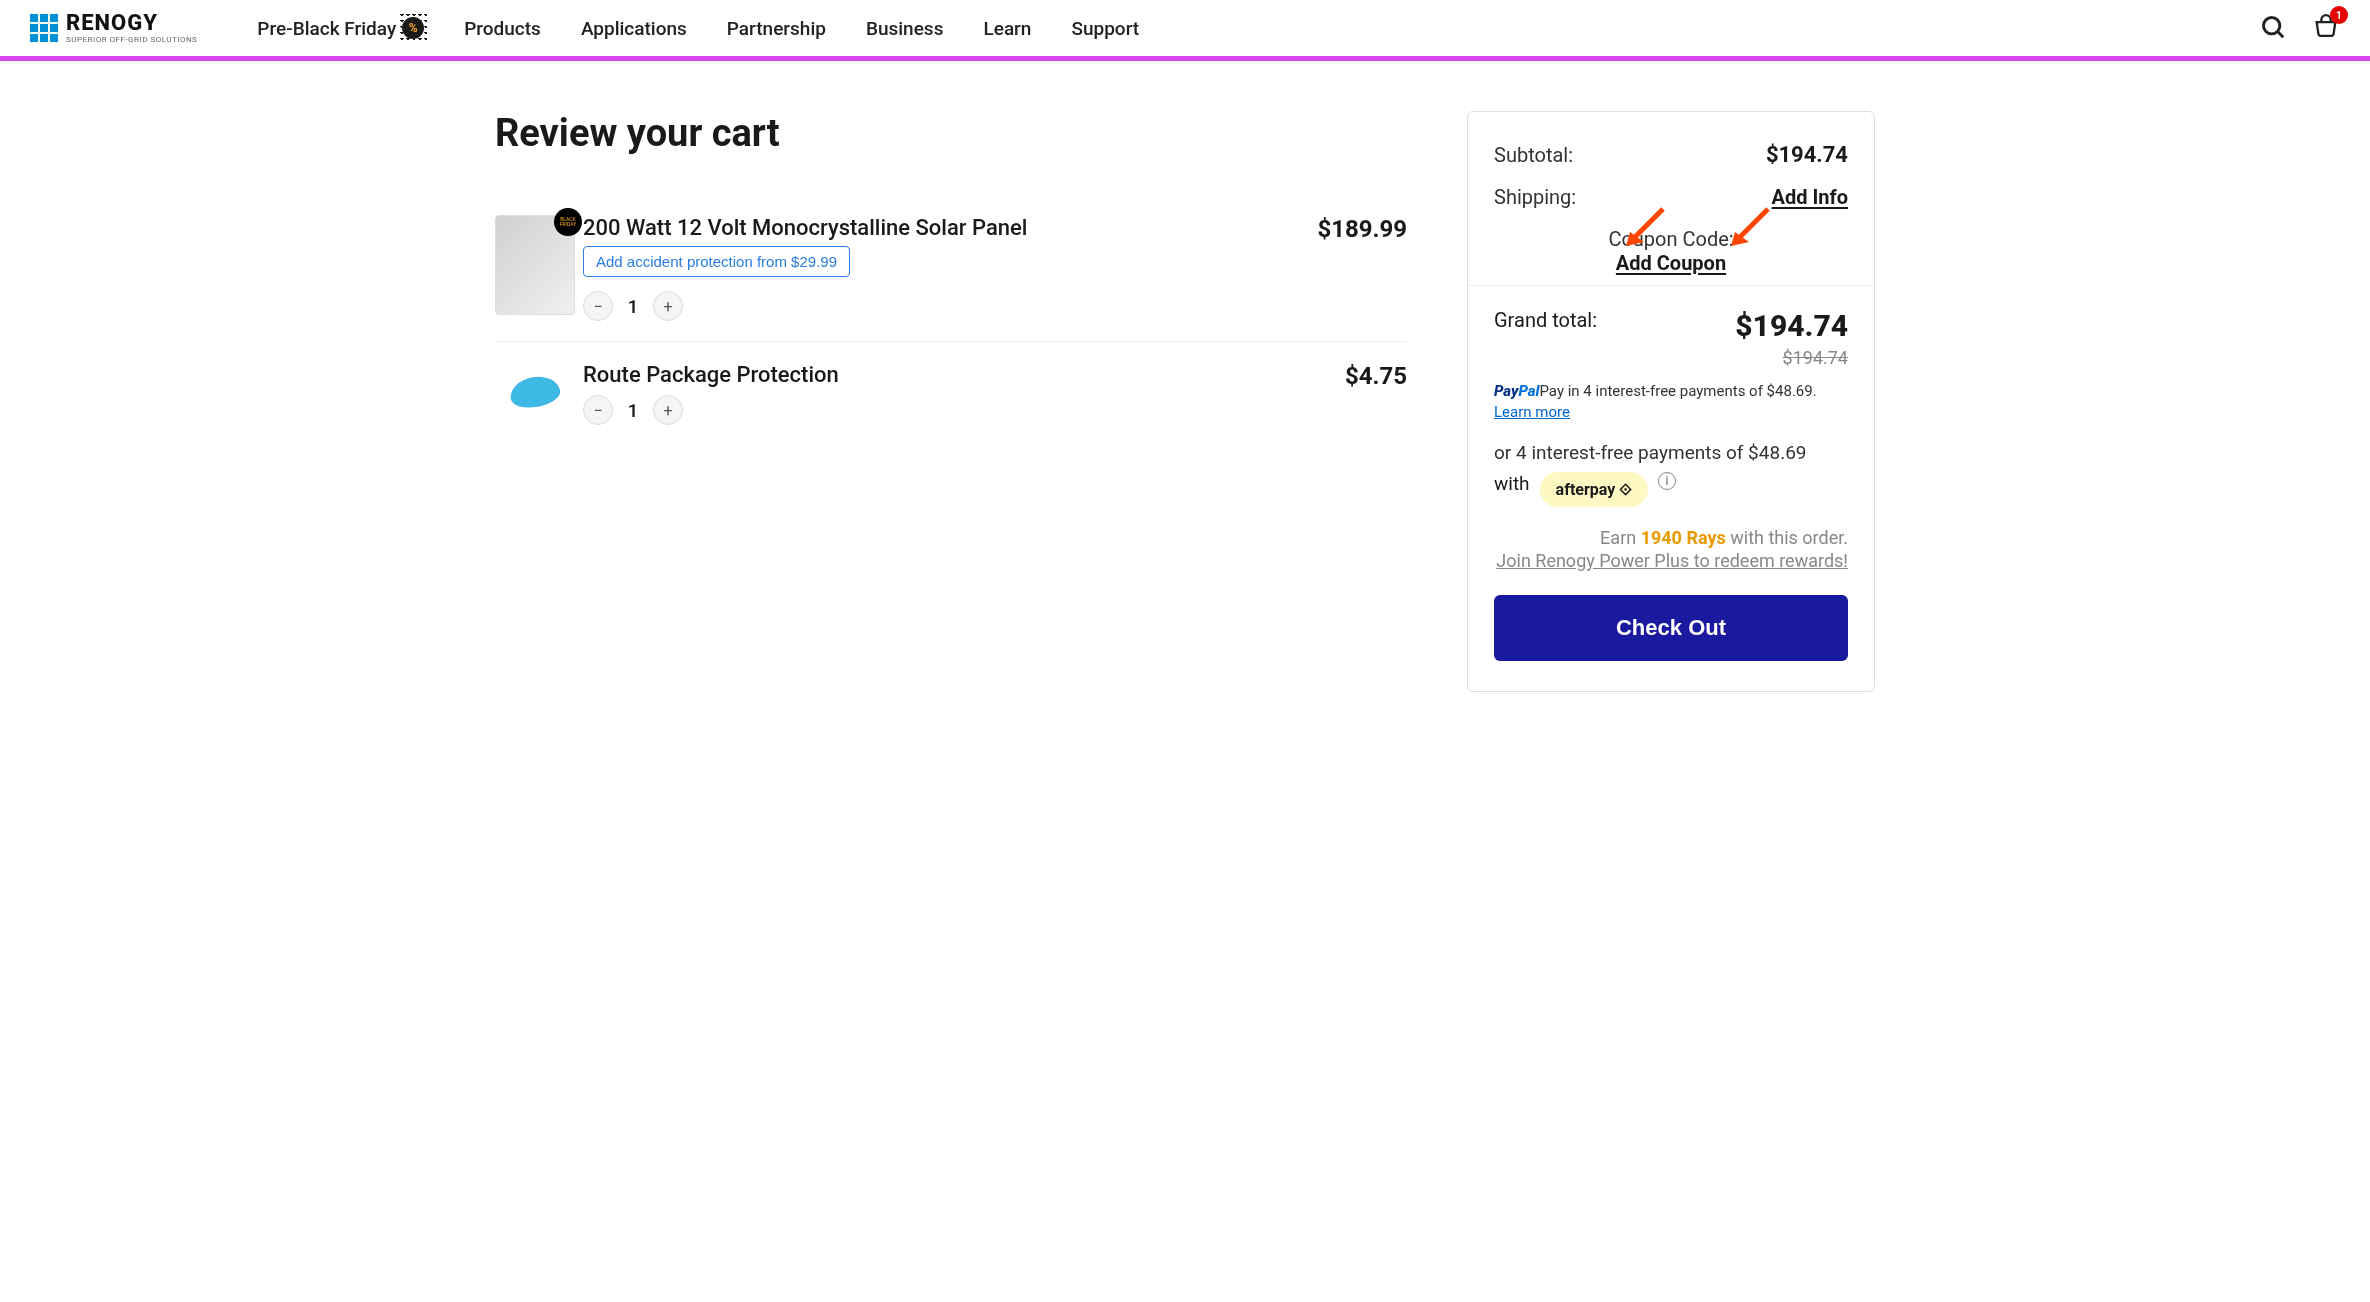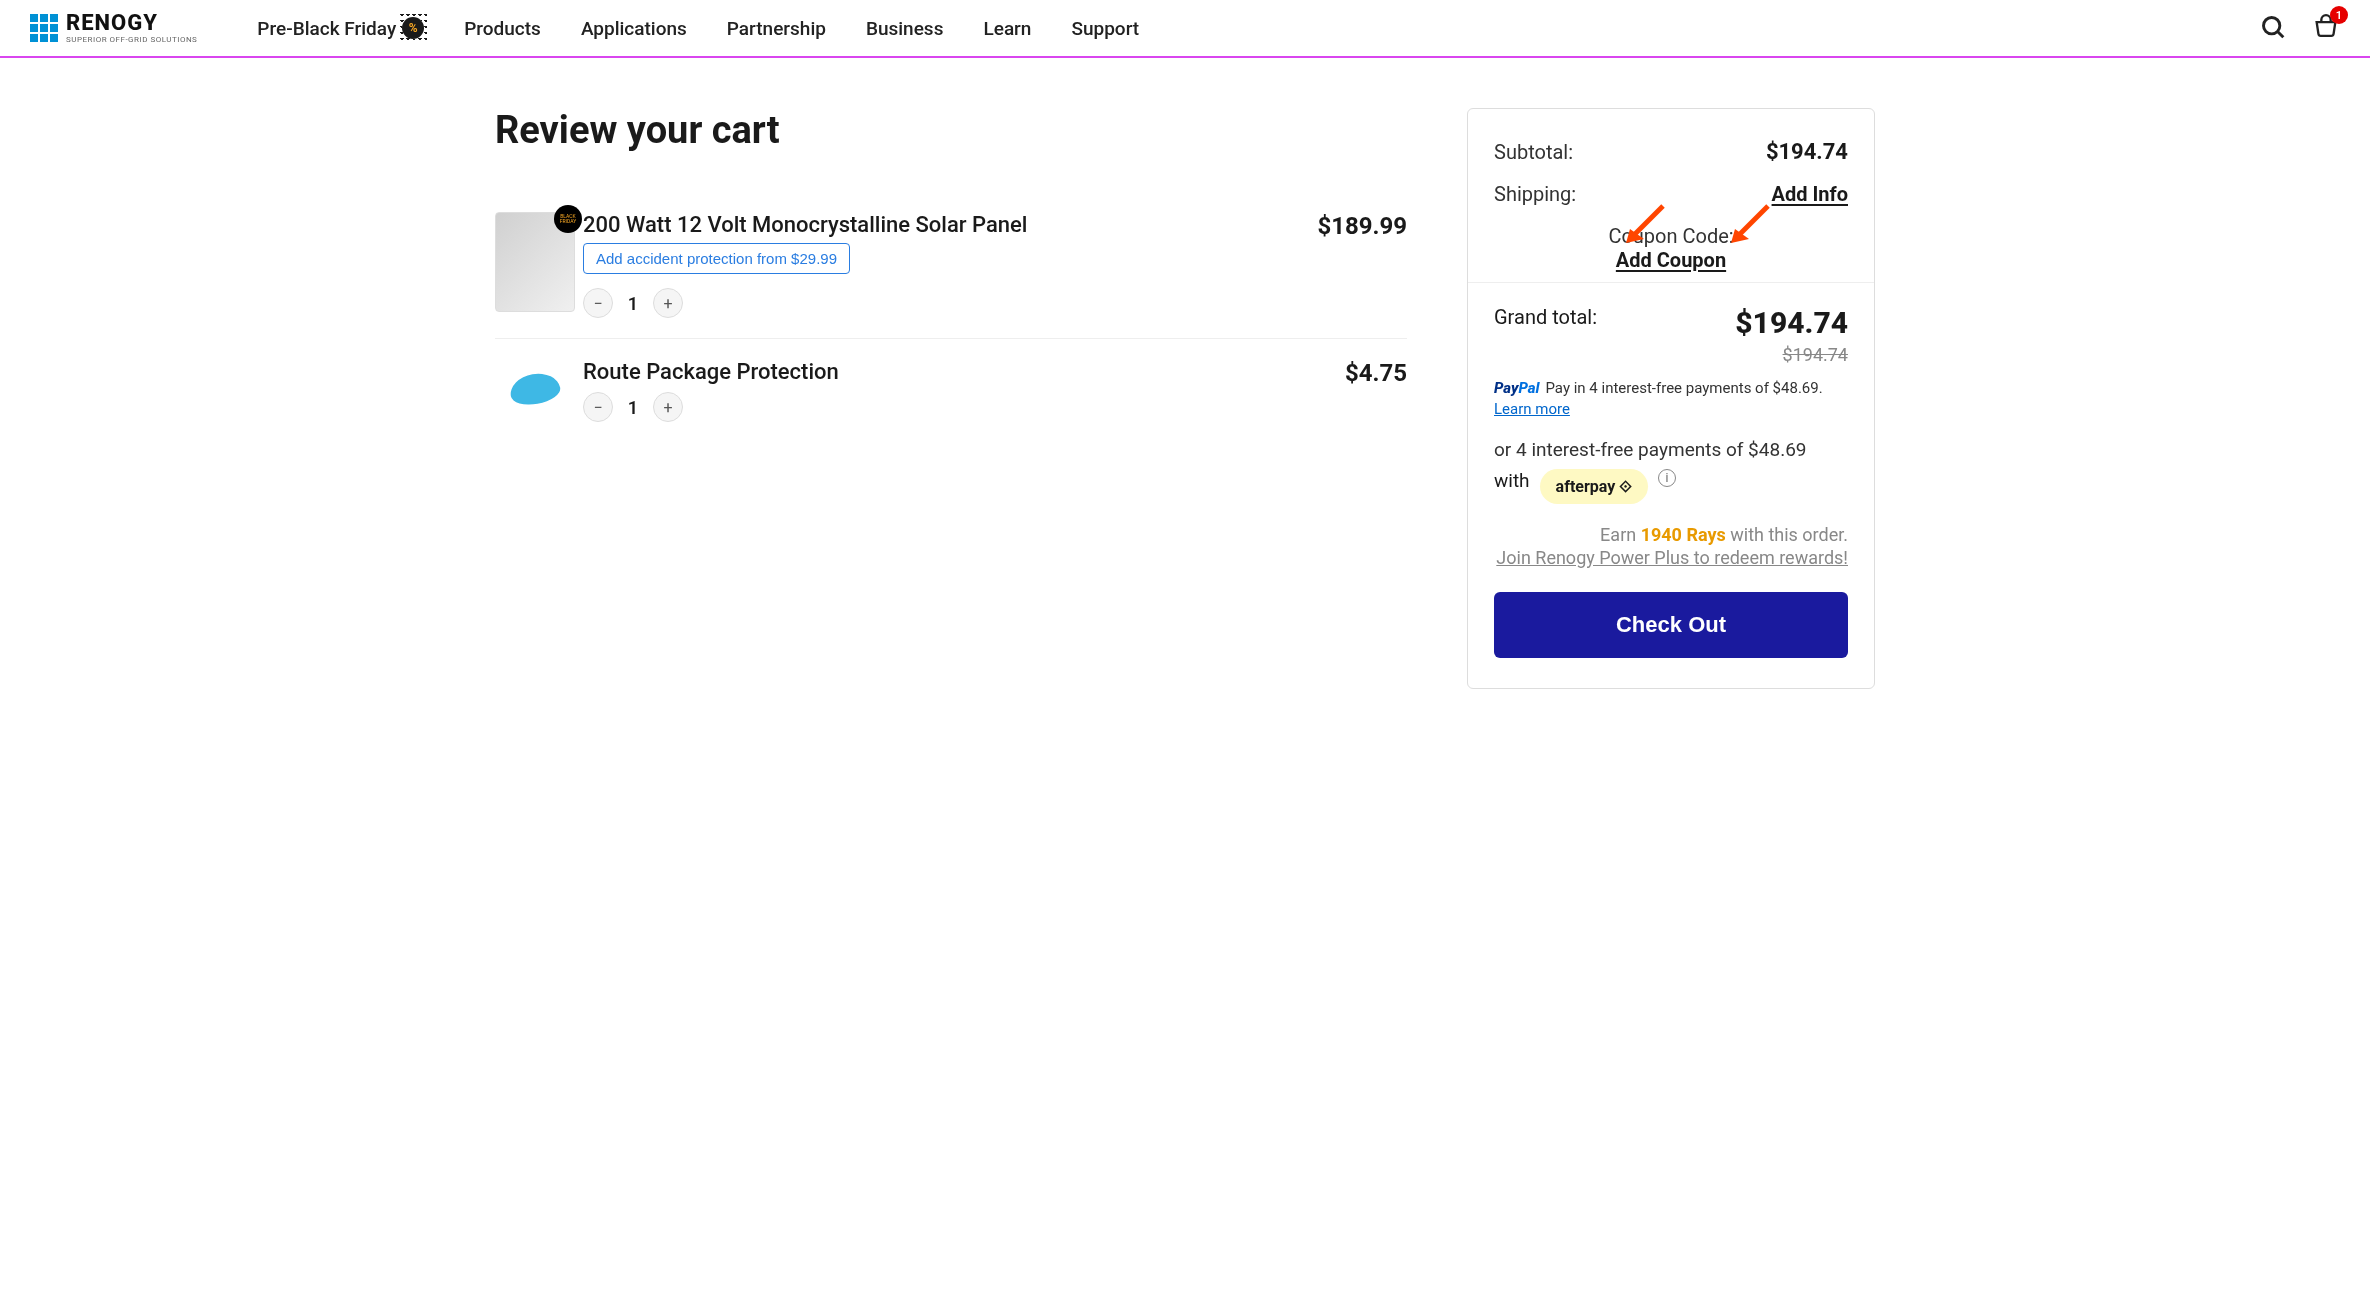--- a/index.html
+++ b/index.html
@@ -1,19 +1,19 @@
 <!DOCTYPE html>
 <html><head>
 <meta charset="utf-8">
 <style>
   * { box-sizing: border-box; margin: 0; padding: 0; }
   body { font-family: -apple-system, BlinkMacSystemFont, "Segoe UI", Roboto, Arial, sans-serif; background: #fff; color: #1a1a1a; }
   
   
-  .header { display: flex; align-items: center; padding: 12px 30px; border-bottom: 2px solid #d946ef; }
+  .header { display: flex; align-items: center; padding: 12px 30px; border-bottom: 5px solid #d946ef; }
   .logo { display: flex; align-items: center; gap: 8px; margin-right: 60px; }
   .logo-grid { width: 28px; height: 28px; display: grid; grid-template-columns: repeat(3,1fr); grid-template-rows: repeat(3,1fr); gap: 2px; }
   .logo-grid span { background: #0091d5; }
   .logo-text { display:flex; flex-direction:column; line-height:1; }
   .logo-main { font-weight: 800; font-size: 22px; letter-spacing: 1px; color:#111; }
   .logo-sub { font-size: 8px; letter-spacing:0.5px; color:#666; margin-top:2px; }
   .nav { display: flex; gap: 40px; flex: 1; }
   .nav-item { font-size: 19px; font-weight: 500; color:#222; cursor:pointer; display:flex; align-items:center; gap:6px; }
   .promo-badge { width:22px; height:22px; background:#1a1a1a; border-radius:50%; display:flex; align-items:center; justify-content:center; color:#f5a623; font-size:12px; font-weight:bold; position:relative; }
   .promo-badge::before { content:""; position:absolute; inset:-3px; background: radial-gradient(circle, transparent 55%, #1a1a1a 55%); -webkit-mask: radial-gradient(circle at 50% 0, #000 2px, transparent 2px) 0 0/6px 6px; }
@@ -49,21 +49,21 @@
   .summary { border:1px solid #ddd; border-radius:6px; padding:30px 26px; }
   .sum-row { display:flex; justify-content:space-between; align-items:center; margin-bottom:18px; font-size:20px; }
   .sum-label { color:#333; }
   .sum-val { font-weight:700; font-size:22px; }
   .link-u { font-weight:700; text-decoration:underline; text-underline-offset:3px; cursor:pointer; font-size:20px; }
   .divider { border:none; border-top:1px solid #eee; margin: 10px -26px 22px; }
   .grand-row { display:flex; justify-content:space-between; align-items:flex-start; margin-bottom:4px; }
   .grand-label { font-size:20px; }
   .grand-val { font-size:30px; font-weight:800; }
   .strike { text-align:right; text-decoration:line-through; color:#888; font-size:18px; margin-bottom:14px; }
-  .paypal-line { font-size:15px; color:#333; margin-bottom:2px; display:flex; gap:6px; align-items:center; flex-wrap:wrap; }
+  .paypal-line { font-size:15px; color:#333; margin-bottom:2px; display:flex; align-items:center; flex-wrap:wrap; }
   .paypal-logo { font-weight:800; font-style:italic; }
   .pp-pay { color:#003087; }
   .pp-pal { color:#0070e0; }
   .learn { color:#0066cc; text-decoration:underline; font-size:15px; cursor:pointer; display:inline-block; margin-bottom:20px; }
   .afterpay-line { font-size:19px; color:#333; margin-bottom:8px; }
   .afterpay-line2 { display:flex; gap:10px; margin-bottom:20px; font-size:19px; }
   .afterpay-pill { background:#fef9c3; padding:8px 16px; border-radius:20px; font-weight:700; font-size:16px; display:inline-flex; align-items:center; gap:4px; }
   .info-i { width:18px; height:18px; border:1px solid #888; border-radius:50%; display:inline-flex; align-items:center; justify-content:center; font-size:12px; color:#666; cursor:pointer; }
   .rays-line { text-align:right; color:#888; font-size:18px; margin-bottom:2px; }
   .rays-val { color:#e89a00; font-weight:700; }

